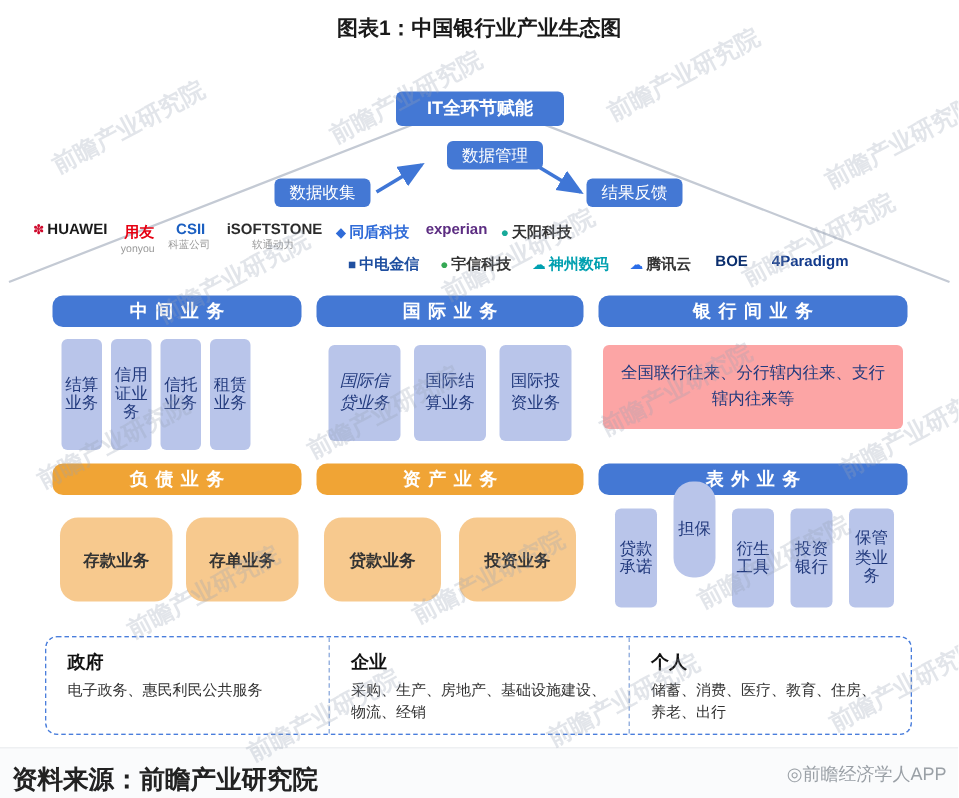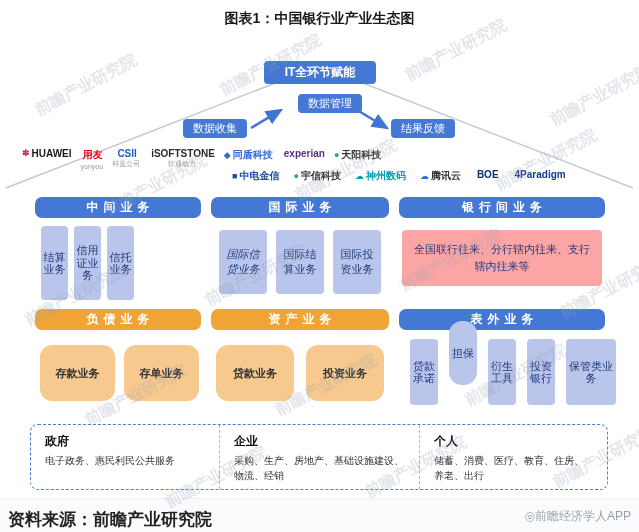--- a/index.html
+++ b/index.html
@@ -171,20 +171,21 @@
     </div>
   </div>
 
   <div class="sec-header blue" style="left:35px;top:197px;width:166px;">中间业务</div>
   <div class="sec-header blue" style="left:211px;top:197px;width:178px;">国际业务</div>
   <div class="sec-header blue" style="left:399px;top:197px;width:206px;">银行间业务</div>
 
   <div class="vbox" style="left:41px;top:226px;width:27px;height:74px;">结算业务</div>
   <div class="vbox" style="left:74px;top:226px;width:27px;height:74px;">信用证业务</div>
   <div class="vbox" style="left:107px;top:226px;width:27px;height:74px;">信托业务</div>
+  <div class="vbox" style="left:140px;top:226px;width:27px;height:74px;">租赁业务</div>
 
   <div class="mbox" style="left:219px;top:230px;width:48px;height:64px;font-style:italic;">国际信贷业务</div>
   <div class="mbox" style="left:276px;top:230px;width:48px;height:64px;">国际结算业务</div>
   <div class="mbox" style="left:333px;top:230px;width:48px;height:64px;">国际投资业务</div>
 
   <div class="wbox" style="left:402px;top:230px;width:200px;height:56px;">全国联行往来、分行辖内往来、支行辖内往来等</div>
 
   <div class="sec-header orange" style="left:35px;top:309px;width:166px;">负债业务</div>
   <div class="sec-header orange" style="left:211px;top:309px;width:178px;">资产业务</div>
   <div class="sec-header blue" style="left:399px;top:309px;width:206px;">表外业务</div>
@@ -192,21 +193,21 @@
   <div class="obox" style="left:40px;top:345px;width:75px;height:56px;">存款业务</div>
   <div class="obox" style="left:124px;top:345px;width:75px;height:56px;">存单业务</div>
 
   <div class="obox" style="left:216px;top:345px;width:78px;height:56px;">贷款业务</div>
   <div class="obox" style="left:306px;top:345px;width:78px;height:56px;">投资业务</div>
 
   <div class="vbox" style="left:410px;top:339px;width:28px;height:66px;">贷款承诺</div>
   <div class="vbox" style="left:449px;top:321px;width:28px;height:64px;border-radius:13px;">担保</div>
   <div class="vbox" style="left:488px;top:339px;width:28px;height:66px;">衍生工具</div>
   <div class="vbox" style="left:527px;top:339px;width:28px;height:66px;">投资银行</div>
-  <div class="vbox" style="left:566px;top:339px;width:50px;height:66px;">保管类业务</div>
+  <div class="vbox" style="left:566px;top:339px;width:30px;height:66px;">保管类业务</div>
 
   <div class="cust-box">
     <div class="cust-col" style="flex:0 0 188px;">
       <div class="cust-title">政府</div>
       <div class="cust-desc">电子政务、惠民利民公共服务</div>
     </div>
     <div class="cust-col" style="flex:0 0 200px;">
       <div class="cust-title">企业</div>
       <div class="cust-desc">采购、生产、房地产、基础设施建设、物流、经销</div>
     </div>

